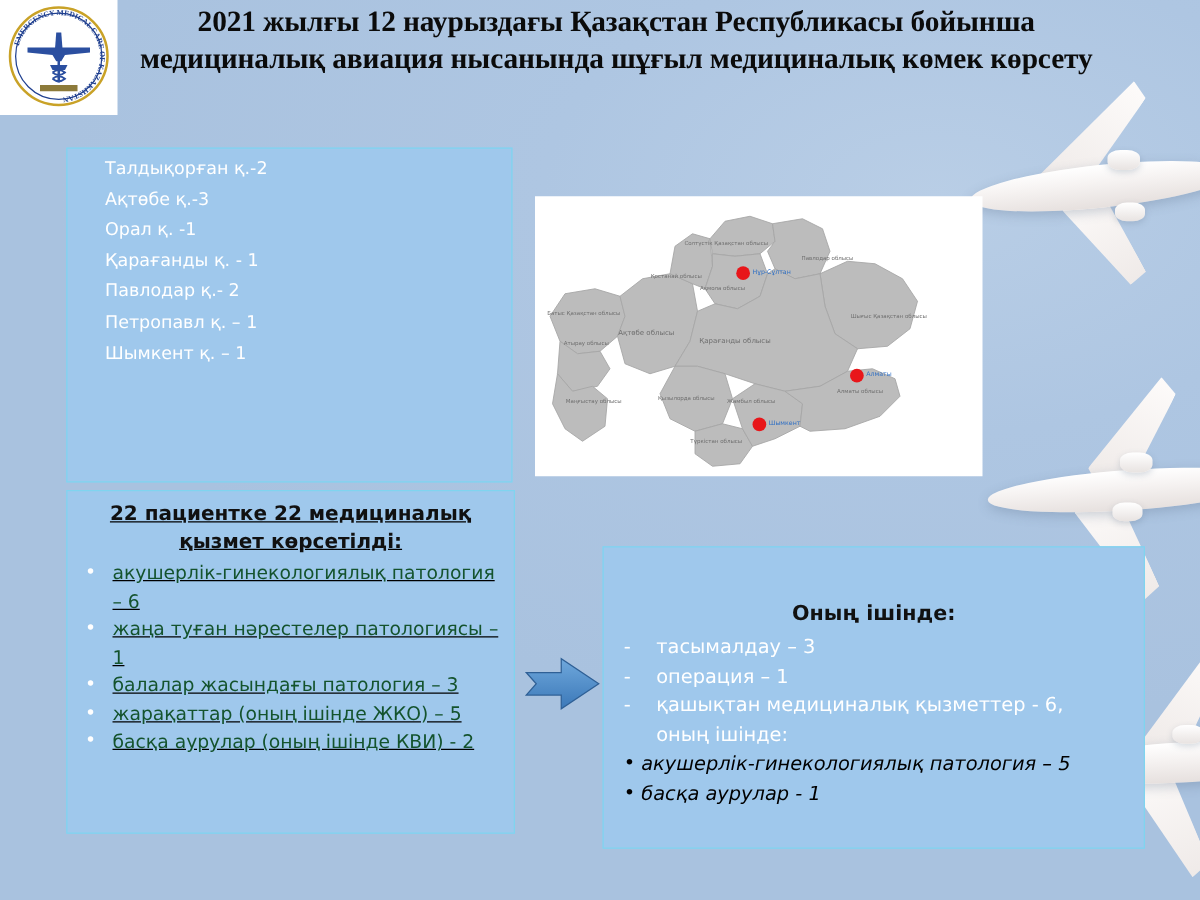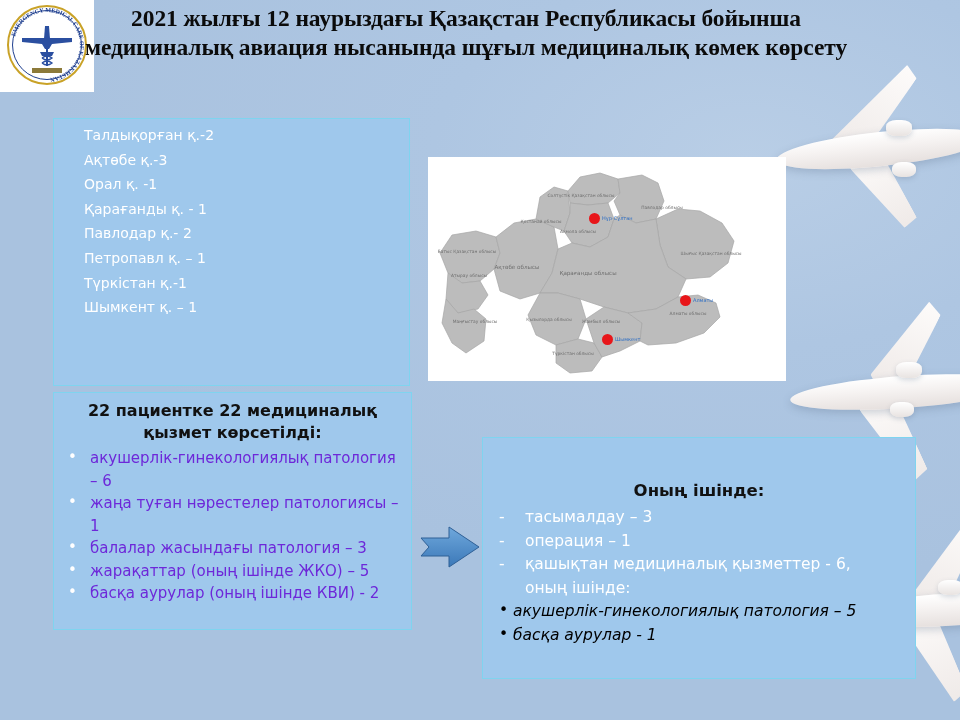--- a/index.html
+++ b/index.html
@@ -109,21 +109,21 @@
     width: 70px; height: 70px;
     border-radius: 50%;
     border: 1.6px solid #1f3f8f;
   }
   .logo-text-svg { position: absolute; left: 4px; top: 2px; }
   .logo-plane-svg { position: absolute; left: 18px; top: 22px; }
 
   
   .title {
     position: absolute;
-    left: 81px; top: 4px;
+    left: 108px; top: 4px;
     width: 770px;
     text-align: center;
     font-family: "Liberation Serif", "DejaVu Serif", serif;
     font-weight: bold;
     font-size: 23.5px;
     line-height: 29px;
     color: #0b0b0b;
     letter-spacing: -0.1px;
   }
 
@@ -147,27 +147,27 @@
   .flight-list {
     list-style: none;
     margin: 4px 0 0 0;
     padding: 0 0 0 30px;
     color: #ffffff;
     font-size: 14px;
     line-height: 24.6px;
   }
 
   
-  #panel-patients { left: 53px; top: 392px; width: 359px; height: 238px; }
+  #panel-patients { left: 53px; top: 392px; width: 359px; height: 275px; text-decoration: underline; }
   #panel-patients .panel-head { font-size: 16px; line-height: 22px; padding-top: 7px; }
   .bullet-list {
     list-style: none;
     margin: 3px 0 0 0;
     padding: 0 4px 0 10px;
-    color: #6d28d9;
+    color: #14532d;
     font-size: 15px;
     line-height: 22.5px;
   }
   .bullet-list li {
     position: relative;
     padding-left: 26px;
     margin-bottom: 0px;
   }
   .bullet-list li::before {
     content: "\2022";
@@ -302,21 +302,20 @@
   <div class="title">2021 жылғы 12 наурыздағы Қазақстан Республикасы бойынша медициналық авиация нысанында шұғыл медициналық көмек көрсету</div>
 
   <div class="panel" id="panel-flights">
     <ul class="flight-list">
       <li>Талдықорған қ.-2</li>
       <li>Ақтөбе қ.-3</li>
       <li>Орал қ. -1</li>
       <li>Қарағанды қ. - 1</li>
       <li>Павлодар қ.- 2</li>
       <li>Петропавл қ. – 1</li>
-      <li>Түркістан қ.-1</li>
       <li>Шымкент қ. – 1</li>
     </ul>
   </div>
 
   <div class="panel" id="panel-patients">
     <div class="panel-head">
       <div>22 пациентке 22 медициналық</div>
       <div>қызмет көрсетілді:</div>
     </div>
     <ul class="bullet-list">

